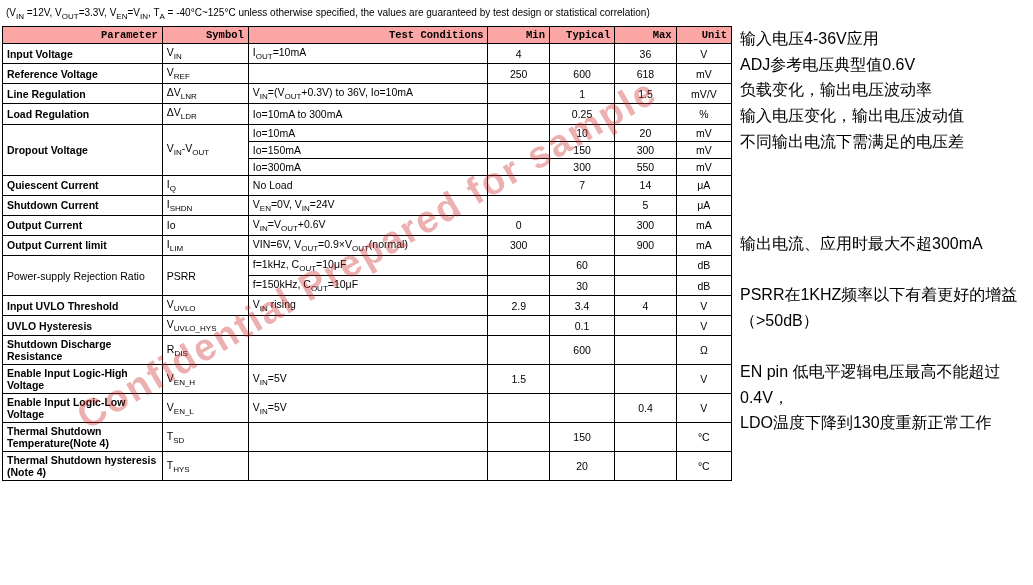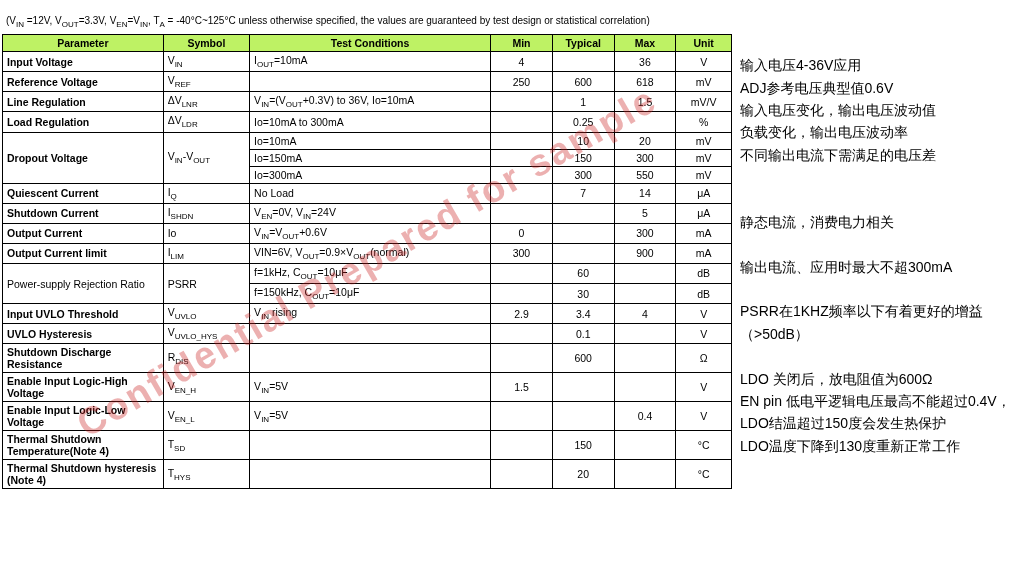--- a/index.html
+++ b/index.html
@@ -7,21 +7,21 @@
       font-family: Arial, sans-serif;
       font-size: 11px;
       background: #fff;
       width: 1033px;
       min-height: 585px;
       overflow: hidden;
     }
     .page-container {
       display: flex;
       flex-direction: column;
-      padding: 12px 2px 2px 2px;
+      padding: 4px 2px 2px 2px;
     }
     .header-note {
       font-size: 10px;
       color: #000;
       padding: 2px 4px 4px 4px;
       line-height: 1.4;
     }
     .main-content {
       display: flex;
       flex-direction: row;
@@ -36,23 +36,24 @@
       font-size: 10.5px;
       width: 730px;
     }
     .spec-table th, .spec-table td {
       border: 1px solid #000;
       padding: 2px 4px;
       vertical-align: middle;
       text-align: left;
     }
     .spec-table th {
-      background: #bef264;
+      background: #fca5a5;
       font-weight: bold;
-      text-align: center;
+      text-align: right;
+      font-family: Liberation Mono, monospace;
     }
     .spec-table td.param {
       font-weight: bold;
       width: 130px;
     }
     .spec-table td.symbol {
       width: 70px;
     }
     .spec-table td.conditions {
       width: 195px;
@@ -60,24 +61,23 @@
     .spec-table td.min-col, .spec-table td.typical-col, .spec-table td.max-col, .spec-table td.unit-col {
       text-align: center;
       width: 50px;
     }
     .spec-table td.unit-col {
       width: 45px;
     }
     .notes-column {
       flex: 1;
       padding-left: 8px;
-      font-size: 14px;
+      font-size: 16px;
       line-height: 1.6;
       color: #000;
-      margin-top: 20px;
     }
     .note-row {
       margin-bottom: 0px;
     }
     
     .watermark {
       position: absolute;
       top: 50%;
       left: 50%;
       transform: translate(-50%, -50%) rotate(-30deg);
@@ -306,30 +306,27 @@
             <td class="max-col"></td>
             <td class="unit-col">°C</td>
           </tr>
         </tbody>
       </table>
     </div>
 
     <div class="notes-column">
       <div class="note-row">输入电压4-36V应用</div>
       <div class="note-row">ADJ参考电压典型值0.6V</div>
+      <div class="note-row">负载变化，输出电压波动率</div>
       <div class="note-row">输入电压变化，输出电压波动值</div>
-      <div class="note-row">负载变化，输出电压波动率</div>
       <div class="note-row">不同输出电流下需满足的电压差</div>
       <div class="note-row">&nbsp;</div>
       <div class="note-row">&nbsp;</div>
-      <div class="note-row">静态电流，消费电力相关</div>
       <div class="note-row">&nbsp;</div>
       <div class="note-row">输出电流、应用时最大不超300mA</div>
       <div class="note-row">&nbsp;</div>
       <div class="note-row">PSRR在1KHZ频率以下有着更好的增益（&gt;50dB）</div>
       <div class="note-row">&nbsp;</div>
-      <div class="note-row">LDO 关闭后，放电阻值为600Ω</div>
       <div class="note-row">EN pin 低电平逻辑电压最高不能超过0.4V，</div>
-      <div class="note-row">LDO结温超过150度会发生热保护</div>
       <div class="note-row">LDO温度下降到130度重新正常工作</div>
     </div>
   </div>
 </div>
 
 </body></html>

